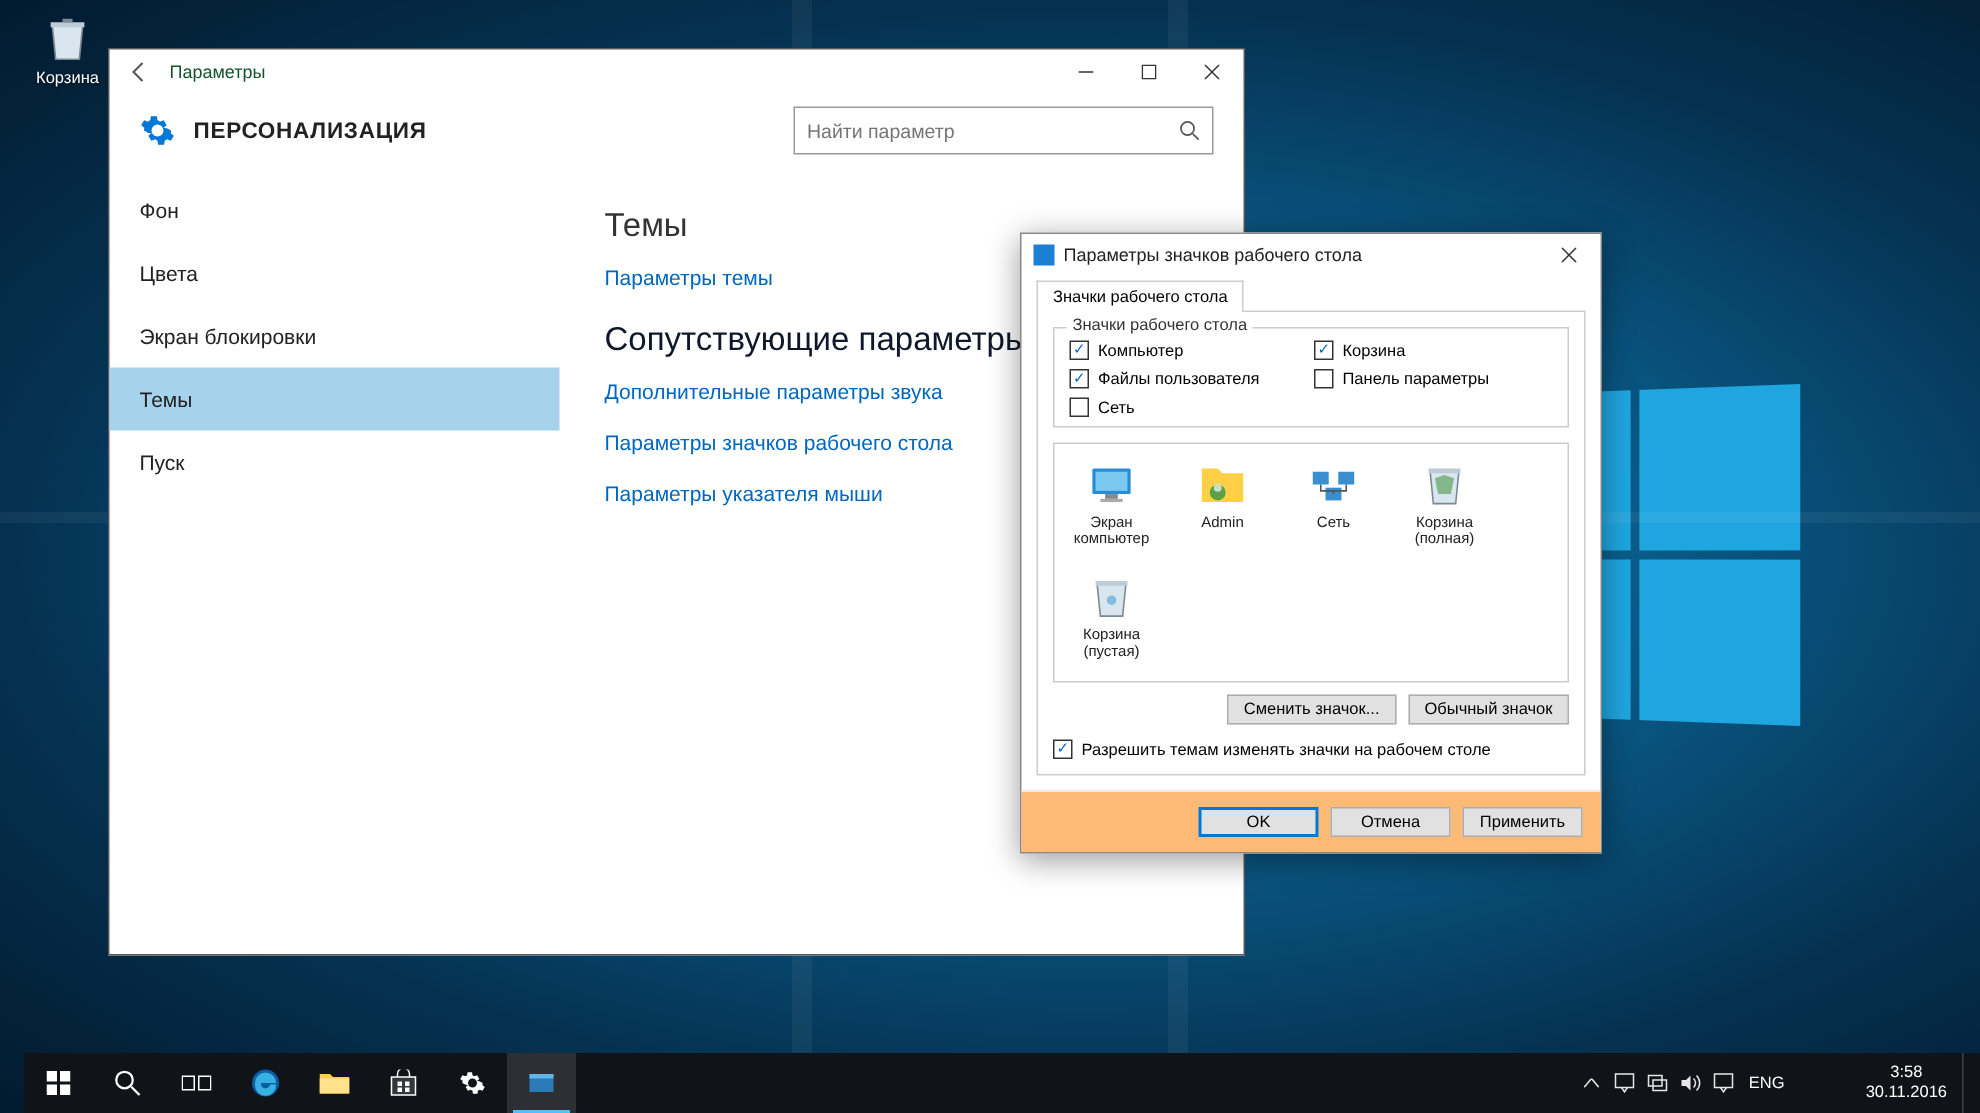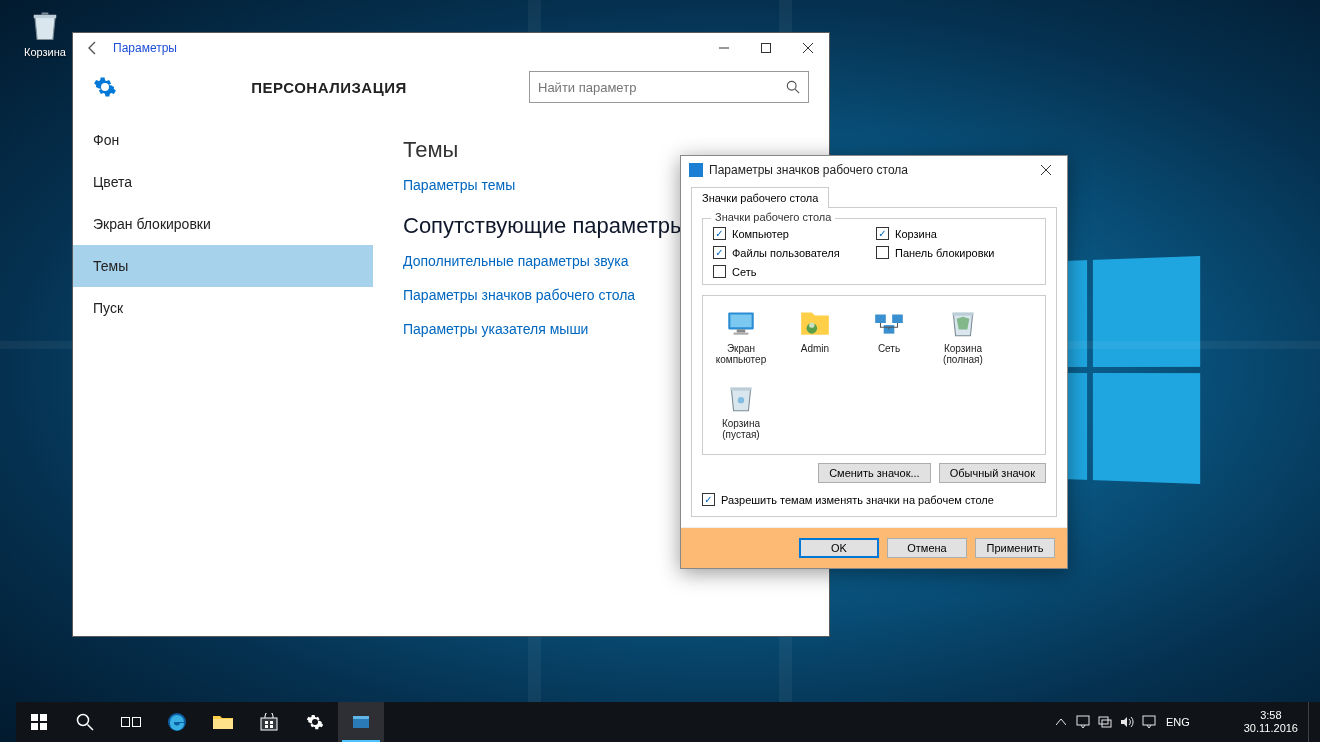--- a/index.html
+++ b/index.html
@@ -13,27 +13,27 @@
 }
 .win-logo { position:absolute; right:120px; top:260px; width:220px; height:220px; display:grid; grid-template:1fr 1fr/1fr 1fr; gap:6px; transform:perspective(800px) rotateY(-15deg); }
 .win-logo div { background:#1fa6e0; }
 
 
 .desk-icon { position:absolute; left:20px; top:8px; width:50px; text-align:center; color:#fff; font-size:11px; text-shadow:0 1px 2px rgba(0,0,0,0.8); }
 .desk-icon .ic { width:36px; height:36px; margin:0 auto 2px; }
 
 
 .win-settings { position:absolute; left:72px; top:32px; width:758px; height:605px; background:#fff; border:1px solid #5a5a5a; }
-.ws-title { height:30px; display:flex; align-items:center; padding:0 0 0 8px; font-size:12px; color:#1d4ed8; }
+.ws-title { height:30px; display:flex; align-items:center; padding:0 0 0 8px; font-size:12px; color:#14532d; }
 .ws-title .back { width:24px; height:24px; display:flex; align-items:center; justify-content:center; font-size:16px; color:#555; cursor:pointer; margin-right:8px;}
 .ws-title .spacer { flex:1; }
 .ws-winbtn { width:42px; height:28px; display:flex; align-items:center; justify-content:center; font-size:10px; color:#333; cursor:pointer; }
 .ws-header { display:flex; align-items:center; padding:8px 20px 16px 20px; }
 .ws-header .gear { width:24px; height:24px; margin-right:12px; }
-.ws-header h1 { font-size:15px; font-weight:600; letter-spacing:0.5px; color:#222; flex:1;text-align:center; }
+.ws-header h1 { font-size:15px; font-weight:600; letter-spacing:0.5px; color:#222; flex:1; }
 .ws-search { width:280px; height:32px; border:1px solid #999; display:flex; align-items:center; padding:0 8px; }
 .ws-search input { border:none; outline:none; flex:1; font-size:13px; color:#777; background:transparent; }
 .ws-search .sicon { color:#555; font-size:14px; }
 .ws-body { display:flex; height:calc(100% - 100px); }
 .ws-side { width:300px; }
 .ws-side .item { padding:13px 20px; font-size:14px; color:#222; cursor:pointer; }
 .ws-side .item.active { background:#a7d2eb; }
 .ws-content { flex:1; padding:10px 30px; }
 .ws-content h2 { font-size:22px; font-weight:400; color:#333; margin:8px 0 14px; }
 .ws-content .link { font-size:14px; color:#0067c0; margin:0 0 18px; cursor:pointer; display:block; }
@@ -183,21 +183,21 @@
             <div class="chk">
               <div class="box">✓</div>
               <span>Корзина</span>
             </div>
             <div class="chk">
               <div class="box">✓</div>
               <span>Файлы пользователя</span>
             </div>
             <div class="chk">
               <div class="box"></div>
-              <span>Панель блокировки</span>
+              <span>Панель параметры</span>
             </div>
             <div class="chk">
               <div class="box"></div>
               <span>Сеть</span>
             </div>
           </div>
       </div>
       <div class="iconlist" id="iconlist">
           <div class="iconitem">
             <div class="pic">

